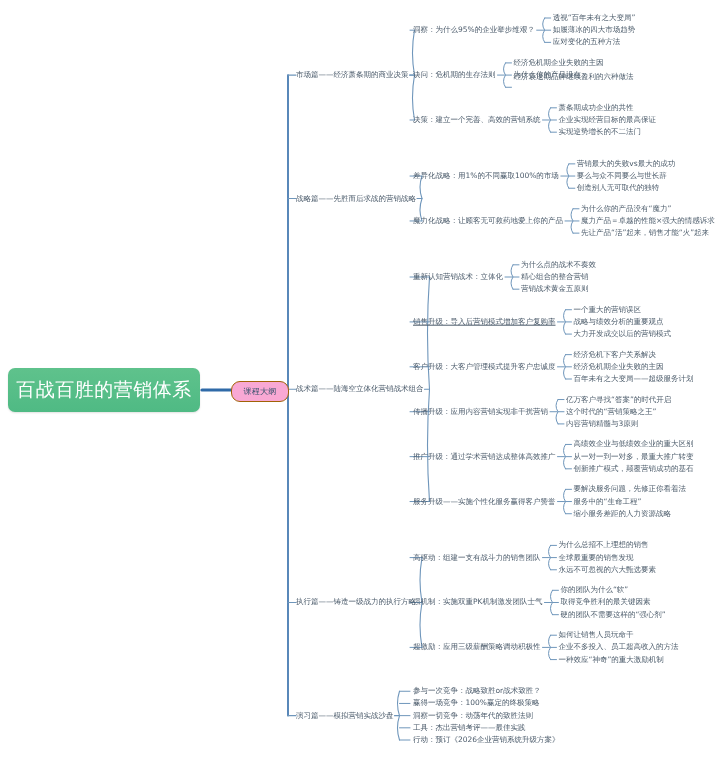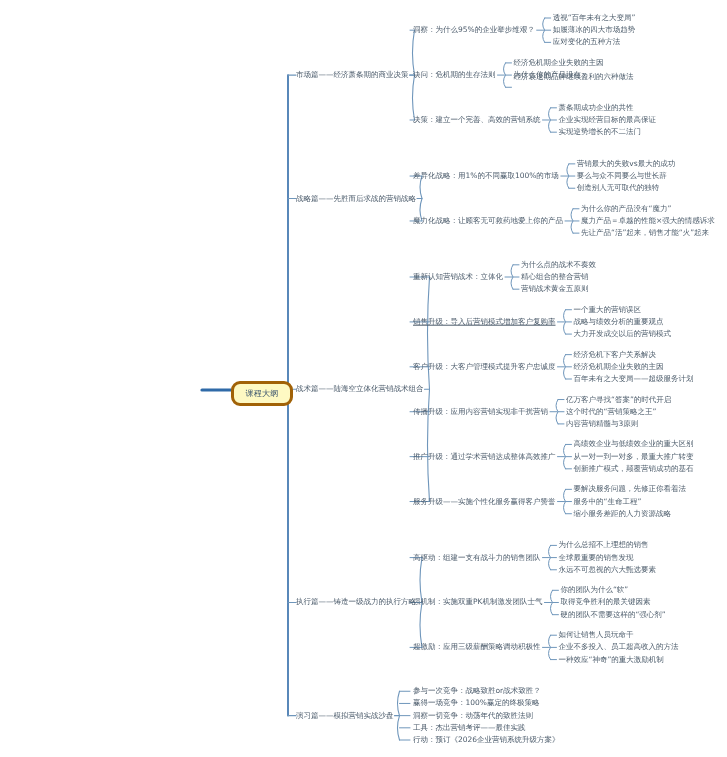--- a/index.html
+++ b/index.html
@@ -52,23 +52,23 @@
     font-size: 19px;
     letter-spacing: 0.5px;
     font-weight: 400;
   }
   
   #outline-node {
     left: 231px;
     top: 381px;
     width: 56px;
     height: 19px;
-    border: 3px solid #a16207;
+    border: 1px solid #a16207;
     border-radius: 9px;
-    background: #fef9c3;
+    background: #f9a8d4;
     display: flex;
     align-items: center;
     justify-content: center;
   }
   #outline-node .outline-label {
     font-size: 8px;
     color: #35506b;
     letter-spacing: 0.3px;
   }
   
@@ -197,20 +197,23 @@
       <path d="M 288 715.6316297010608 h 8" stroke="#6f96bb" stroke-width="1.1" fill="none" stroke-linecap="round"></path>
       <path d="M 394.5 715.6316297010608 h 5" stroke="#6f96bb" stroke-width="1.1" fill="none" stroke-linecap="round"></path>
       <path d="M 399.5 691.2632594021214 Q 395.5 703.4474445515912 399.5 715.6316297010608 Q 395.5 727.8158148505304 399.5 740" stroke="#6f96bb" stroke-width="1.1" fill="none" stroke-linecap="round"></path>
       <path d="M 399.5 691.2632594021214 H 410" stroke="#6f96bb" stroke-width="1" fill="none" stroke-linecap="round"></path>
       <path d="M 399.5 703.4474445515912 H 410" stroke="#6f96bb" stroke-width="1" fill="none" stroke-linecap="round"></path>
       <path d="M 399.5 715.6316297010608 H 410" stroke="#6f96bb" stroke-width="1" fill="none" stroke-linecap="round"></path>
       <path d="M 399.5 727.8158148505304 H 410" stroke="#6f96bb" stroke-width="1" fill="none" stroke-linecap="round"></path>
       <path d="M 399.5 740 H 410" stroke="#6f96bb" stroke-width="1" fill="none" stroke-linecap="round"></path>
     </svg>
 
+  <div class="node" id="root-node">
+    <span class="root-label">百战百胜的营销体系</span>
+  </div>
 
   <div class="node" id="outline-node">
     <span class="outline-label">课程大纲</span>
   </div>
 
   <div id="label-layer">
       <div class="node branch-label" style="left: 296px; top: 75.0916px;"><span>市场篇——经济萧条期的商业决策</span></div>
       <div class="node sub-label" style="left: 413px; top: 30.1842px;"><span>洞察：为什么95%的企业举步维艰？</span></div>
       <div class="node leaf-label" style="left: 552.672px; top: 18px;"><span>透视“百年未有之大变局”</span></div>
       <div class="node leaf-label" style="left: 552.672px; top: 30.1842px;"><span>如履薄冰的四大市场趋势</span></div>

